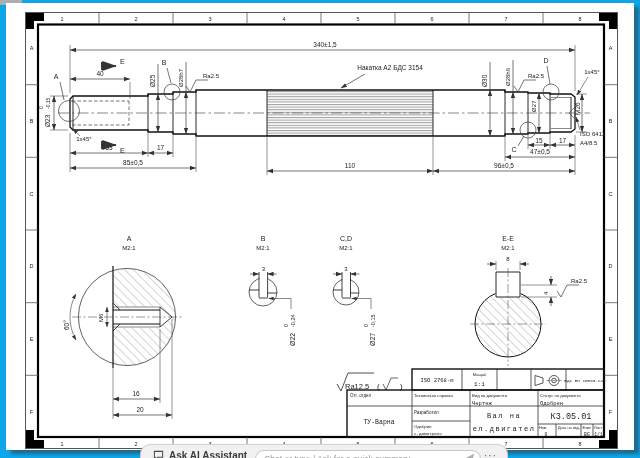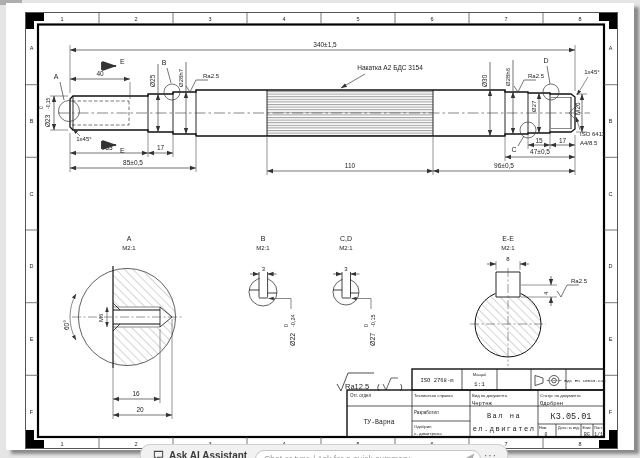--- a/index.html
+++ b/index.html
@@ -1,16 +1,16 @@
 <!DOCTYPE html>
 <html><head>
 <meta charset="utf-8">
 <style>
   html,body{margin:0;padding:0;}
-  .stage{position:relative;width:640px;height:458px;background:#e5e5e5;overflow:hidden;
+  .stage{position:relative;width:640px;height:458px;background:#0ea5e9;overflow:hidden;
          font-family:"Liberation Sans",sans-serif;}
   .tab-sliver{position:absolute;left:0;top:0;width:22px;height:5px;background:#aeaeb0;}
   .sheet-bg{position:absolute;left:6px;top:3px;width:628px;height:447px;background:#ffffff;
             box-shadow:5px 4px 3px rgba(50,50,55,.5);}
   svg.draw{position:absolute;left:0;top:0;}
   svg.draw text{fill:#222;font-family:"Liberation Sans",sans-serif;}
   svg.draw text.mono{font-family:"Liberation Mono",monospace;}
   .ai-bar{position:absolute;left:140px;top:444px;width:368px;height:22px;background:#f1f1f2;
           border:1px solid #cfcfd1;border-bottom:none;border-radius:10px 10px 0 0;
           display:flex;align-items:flex-start;gap:8px;padding:5px 10px 0 12px;box-sizing:border-box;}

